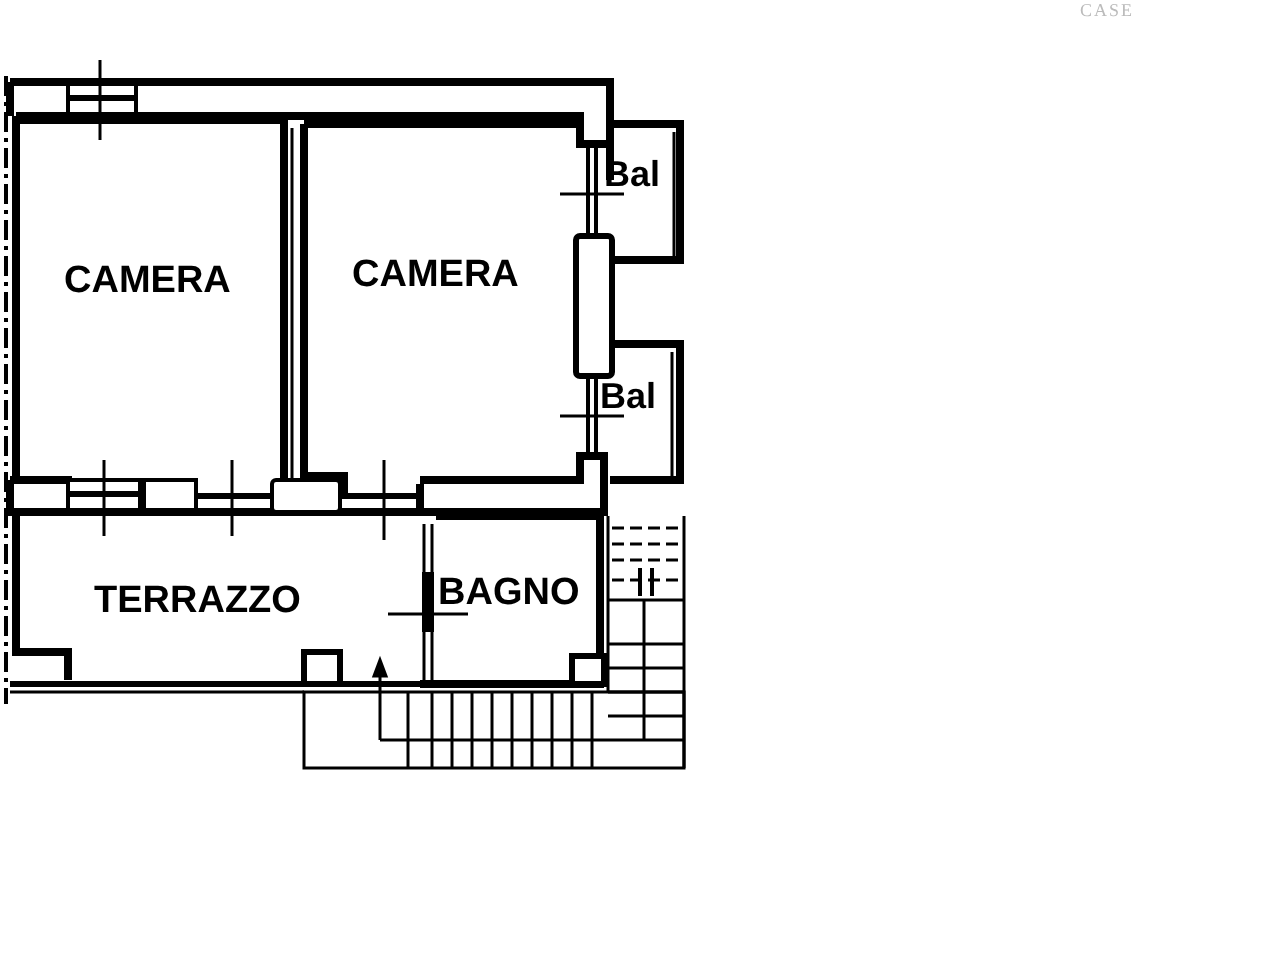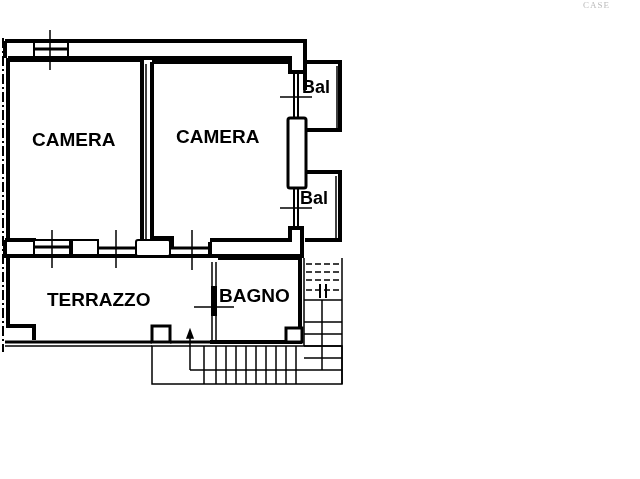--- a/index.html
+++ b/index.html
@@ -2,21 +2,21 @@
 <html><head>
 <meta charset="utf-8">
 <style>
   html, body { margin: 0; padding: 0; background: #ffffff; }
   body { width: 640px; height: 479px; position: relative; overflow: hidden; font-family: "Liberation Sans", sans-serif; }
   #plan { position: absolute; left: 0; top: 0; width: 640px; height: 479px; }
   .thick { stroke: #000; stroke-width: 4; fill: none; }
   .thin { stroke: #000; stroke-width: 1.5; fill: none; }
   .fillblk { fill: #000; }
   .lbl { font-family: "Liberation Sans", sans-serif; font-weight: bold; fill: #000; }
-  .wm { position: absolute; left: 540px; top: 0; width: 70px; height: 12px; color: #bbb; font-size: 9px; font-family: "Liberation Serif", serif; text-align: right; letter-spacing: 1px; }
+  .wm { position: absolute; left: 540px; top: 0; width: 70px; height: 12px; color: #bbb; font-size: 9px; font-family: "Liberation Serif", serif; text-align: left; letter-spacing: 1px; }
 </style>
 </head>
 <body>
 
 <div class="wm">CASE</div>
 
 <svg id="plan" viewBox="0 0 640 479">
 
   <line x1="3" y1="38" x2="3" y2="352" stroke="#000" stroke-width="2" stroke-dasharray="10,3,2,3"></line>
 

